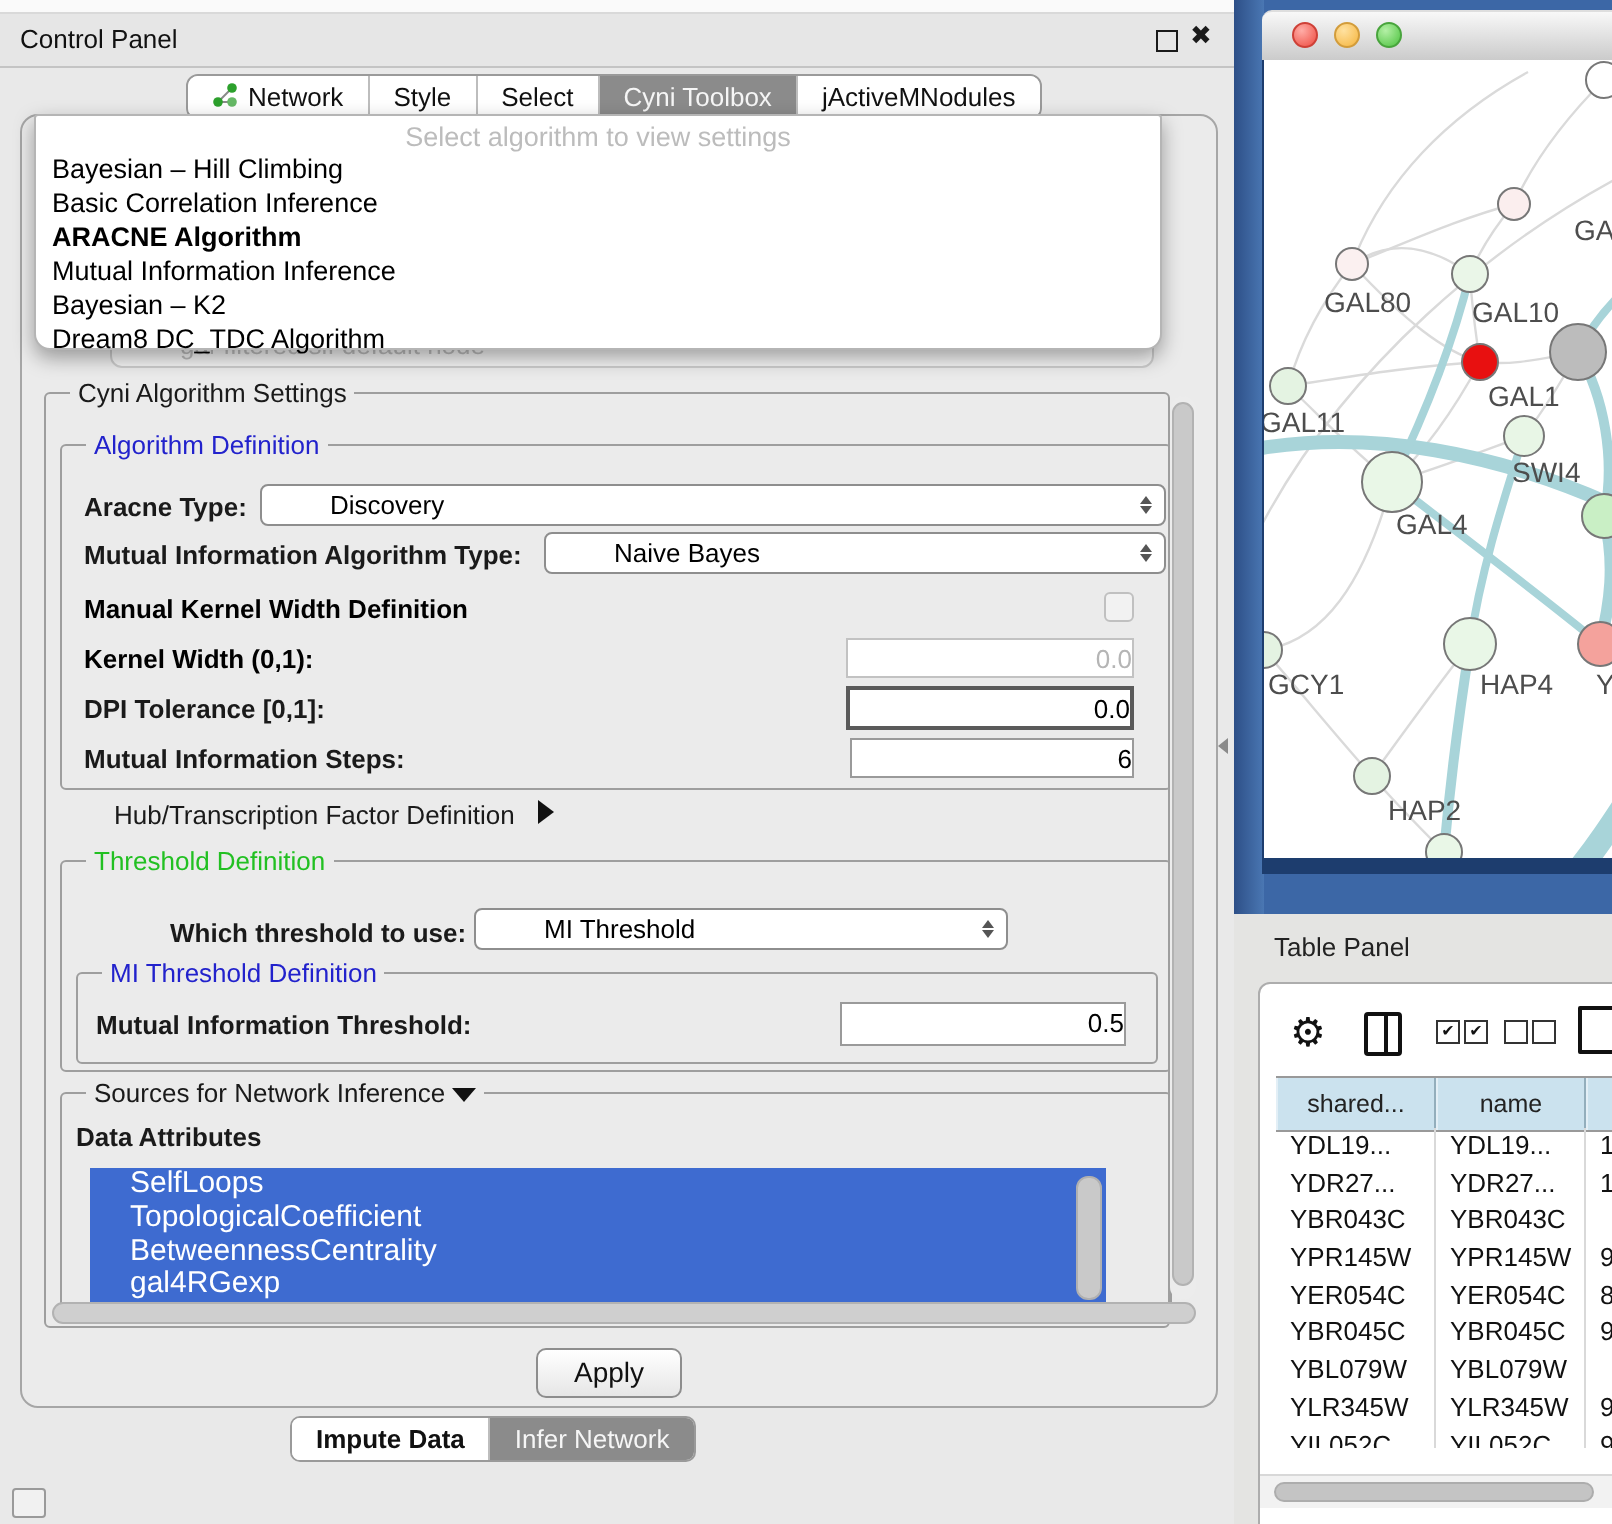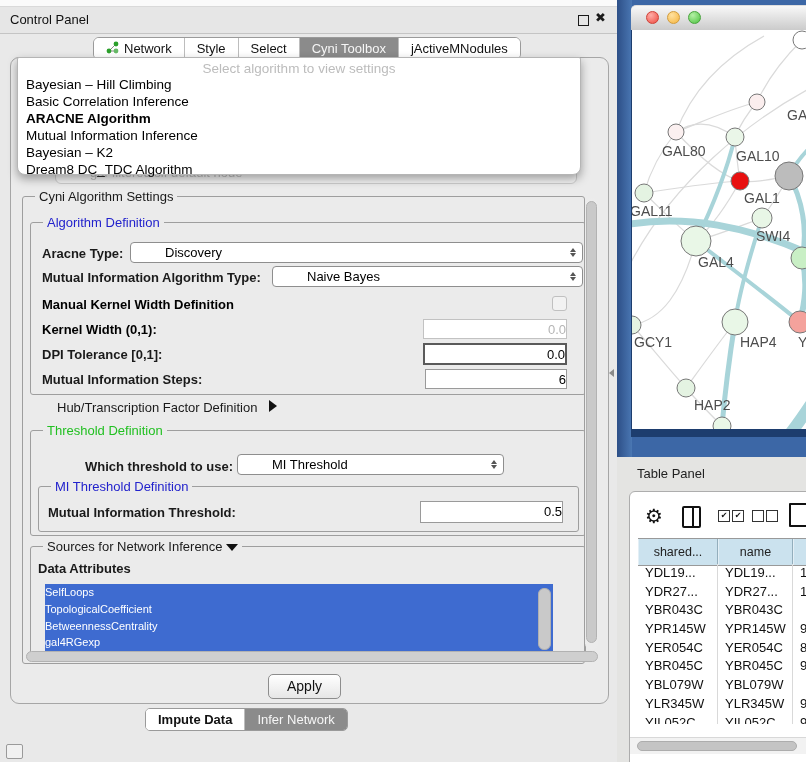--- a/index.html
+++ b/index.html
@@ -54,21 +54,21 @@
   .tfield{background:#fff;border:1px solid #9a9a9a;height:20px;box-sizing:border-box;text-align:right;padding:2px 0 0 0;font-size:13px;color:#000;}
   .tfield.dis{color:#b5b5b5;border-color:#c2c2c2;}
   .tfield.focus{border:2px solid #5a5a5a;}
 
   .chk{width:13px;height:13px;border:1px solid #c0c0c0;border-radius:3px;background:#f2f2f2;}
 
   .tri-right{width:0;height:0;border-top:6px solid transparent;border-bottom:6px solid transparent;border-left:8px solid #111;display:inline-block;}
   .tri-down{width:0;height:0;border-left:6px solid transparent;border-right:6px solid transparent;border-top:8px solid #111;display:inline-block;}
 
   .attr-list{left:45px;top:584px;width:508px;height:68px;background:#fff;overflow:hidden;}
-  .attr-item{height:16.8px;line-height:16.8px;background:#3e6bd0;color:#fff;padding-left:0;font-size:11px;}
+  .attr-item{height:16.8px;line-height:16.8px;background:#3e6bd0;color:#fff;padding-left:20px;font-size:15px;}
   .list-scroll{left:538px;top:588px;width:11px;height:60px;background:#c9c9c9;border:1px solid #b0b0b0;border-radius:6px;}
 
   .vscroll{left:585px;top:198px;width:13px;height:452px;background:#ececec;border-radius:7px;}
   .vscroll .thumb{position:absolute;left:1px;top:3px;width:11px;height:442px;background:#c9c9c9;border:1px solid #b2b2b2;border-radius:6px;box-sizing:border-box;}
   .hscroll{left:26px;top:651px;width:572px;height:11px;background:#cfcfcf;border:1px solid #b2b2b2;border-radius:6px;box-sizing:border-box;}
 
   .apply-btn{left:268px;top:674px;width:71px;height:23px;border:1px solid #8d8d8d;border-radius:5px;background:linear-gradient(#ffffff,#e6e6e6);text-align:center;line-height:22px;font-size:14px;color:#111;}
 
   .mini-icon{left:6px;top:744px;width:15px;height:13px;border:1.5px solid #9a9a9a;border-radius:2px;background:#f1f1f1;}
   .divider-arrow{left:609px;top:369px;width:0;height:0;border-top:4px solid transparent;border-bottom:4px solid transparent;border-right:5px solid #8a8a8a;}

